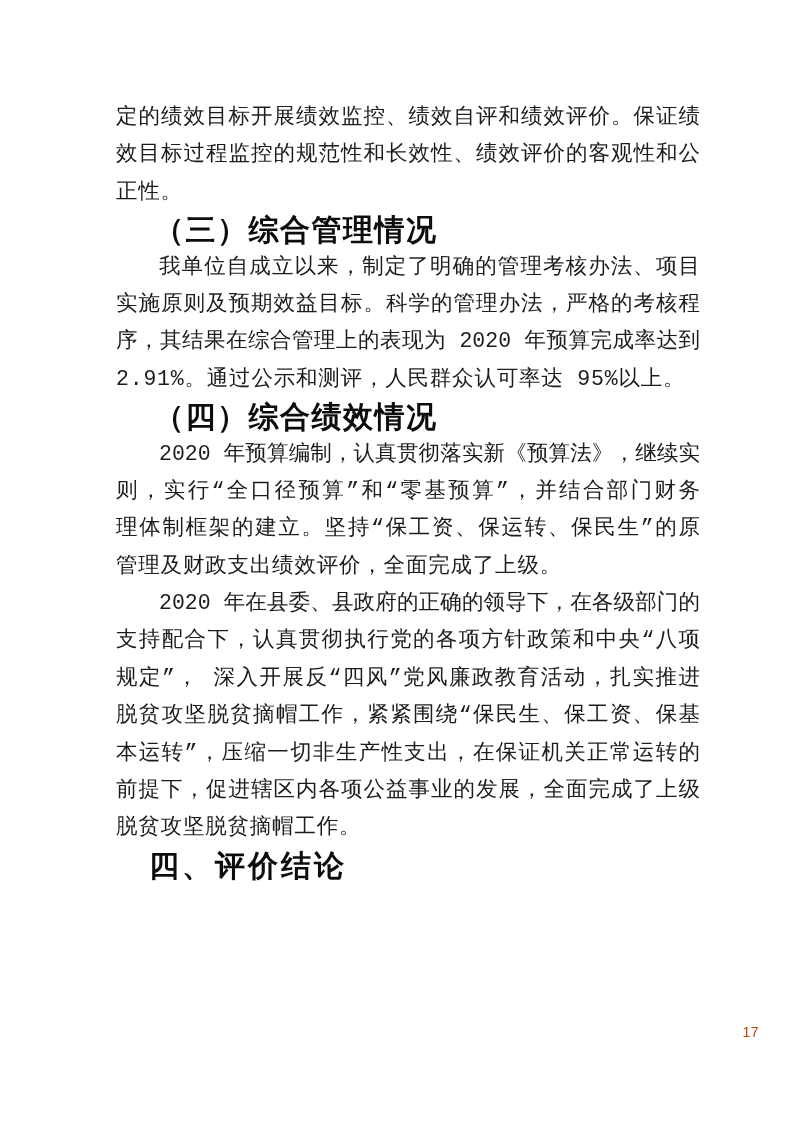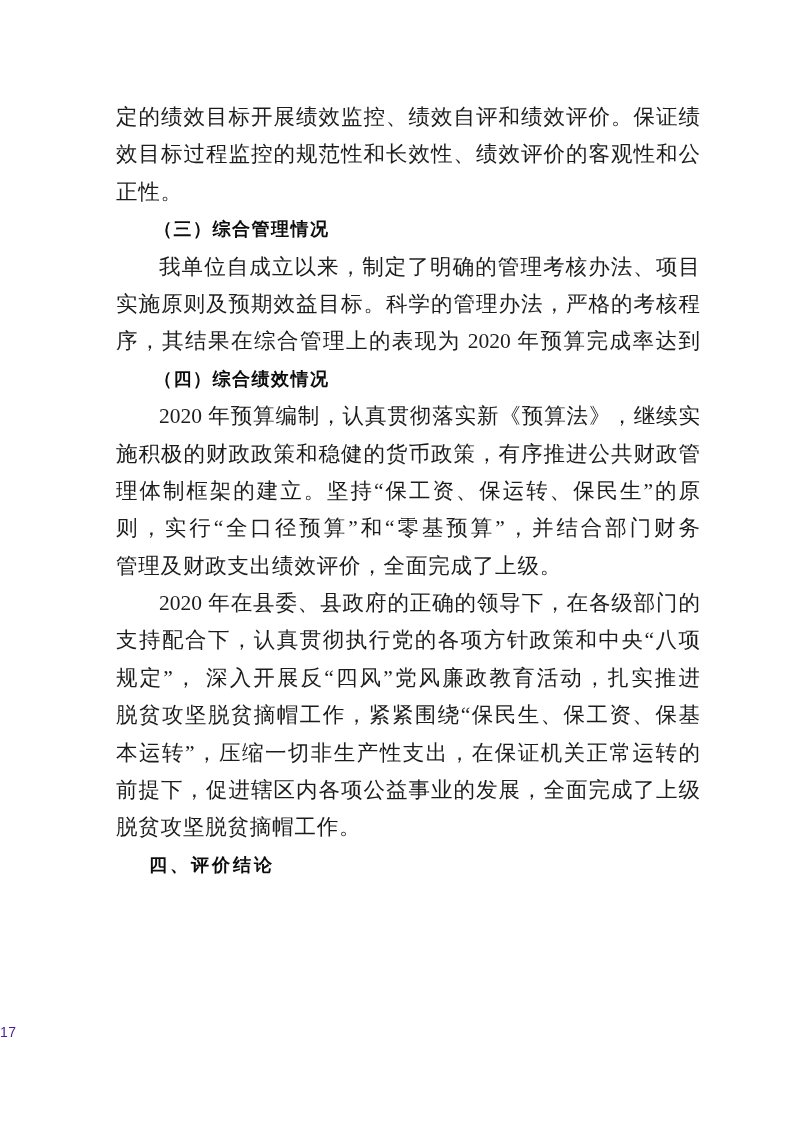--- a/index.html
+++ b/index.html
@@ -23,73 +23,73 @@
     width: 584px;
   }
   .ln {
     font-size: 21.5px;
     line-height: 37.4px;
     height: 37.4px;
     color: #1c1c1c;
     text-align: justify;
     text-align-last: justify;
     white-space: nowrap;
-    font-family: Liberation Serif, serif;
+    font-family: Liberation Mono, monospace;
   }
   
   .ln.end {
     text-align: right;
     text-align-last: left;
     letter-spacing: 0.8px;
     white-space: normal;
   }
   
   .ln.ind { text-indent: 43px; }
   
   .ln.hd {
     font-family: "Liberation Sans", "DejaVu Sans", sans-serif;
     font-weight: 700;
-    font-size: 18px;
+    font-size: 30px;
     color: #0d0d0d;
     letter-spacing: 1.5px;
     text-align: left;
     text-align-last: left;
     white-space: normal;
   }
   .ln.hd.paren { text-indent: 38px; }
   .ln.hd.num  { text-indent: 33px; letter-spacing: 3px; }
   .footer {
     position: absolute;
     top: 1024px;
     left: 0;
     width: 759px;
-    text-align: left;
+    text-align: right;
     font-size: 14px;
-    color: #4c1d95;
+    color: #c2410c;
     letter-spacing: 0.5px;
     font-family: "Liberation Sans", "DejaVu Sans", sans-serif;
   }
 </style>
 </head>
 <body>
 
 <div class="page">
   <div class="content">
     <div class="ln">定的绩效目标开展绩效监控、绩效自评和绩效评价。保证绩</div>
     <div class="ln">效目标过程监控的规范性和长效性、绩效评价的客观性和公</div>
     <div class="ln end">正性。</div>
     <div class="ln hd paren">（三）综合管理情况</div>
     <div class="ln ind">我单位自成立以来，制定了明确的管理考核办法、项目</div>
     <div class="ln">实施原则及预期效益目标。科学的管理办法，严格的考核程</div>
     <div class="ln">序，其结果在综合管理上的表现为 2020 年预算完成率达到</div>
+    <div class="ln end">2.91%。通过公示和测评，人民群众认可率达 95%以上。</div>
     <div class="ln hd paren">（四）综合绩效情况</div>
     <div class="ln ind">2020 年预算编制，认真贯彻落实新《预算法》，继续实</div>
-    <div class="ln">施积极的财政政策和稳健的货币政策，有序推进公共财政管</div>
+    <div class="ln">则，实行“全口径预算”和“零基预算”，并结合部门财务</div>
     <div class="ln">理体制框架的建立。坚持“保工资、保运转、保民生”的原</div>
-    <div class="ln">则，实行“全口径预算”和“零基预算”，并结合部门财务</div>
     <div class="ln end">管理及财政支出绩效评价，全面完成了上级。</div>
     <div class="ln ind">2020 年在县委、县政府的正确的领导下，在各级部门的</div>
     <div class="ln">支持配合下，认真贯彻执行党的各项方针政策和中央“八项</div>
     <div class="ln">规定”， 深入开展反“四风”党风廉政教育活动，扎实推进</div>
     <div class="ln">脱贫攻坚脱贫摘帽工作，紧紧围绕“保民生、保工资、保基</div>
     <div class="ln">本运转”，压缩一切非生产性支出，在保证机关正常运转的</div>
     <div class="ln">前提下，促进辖区内各项公益事业的发展，全面完成了上级</div>
     <div class="ln end">脱贫攻坚脱贫摘帽工作。</div>
     <div class="ln hd num">四、评价结论</div>
   </div>

